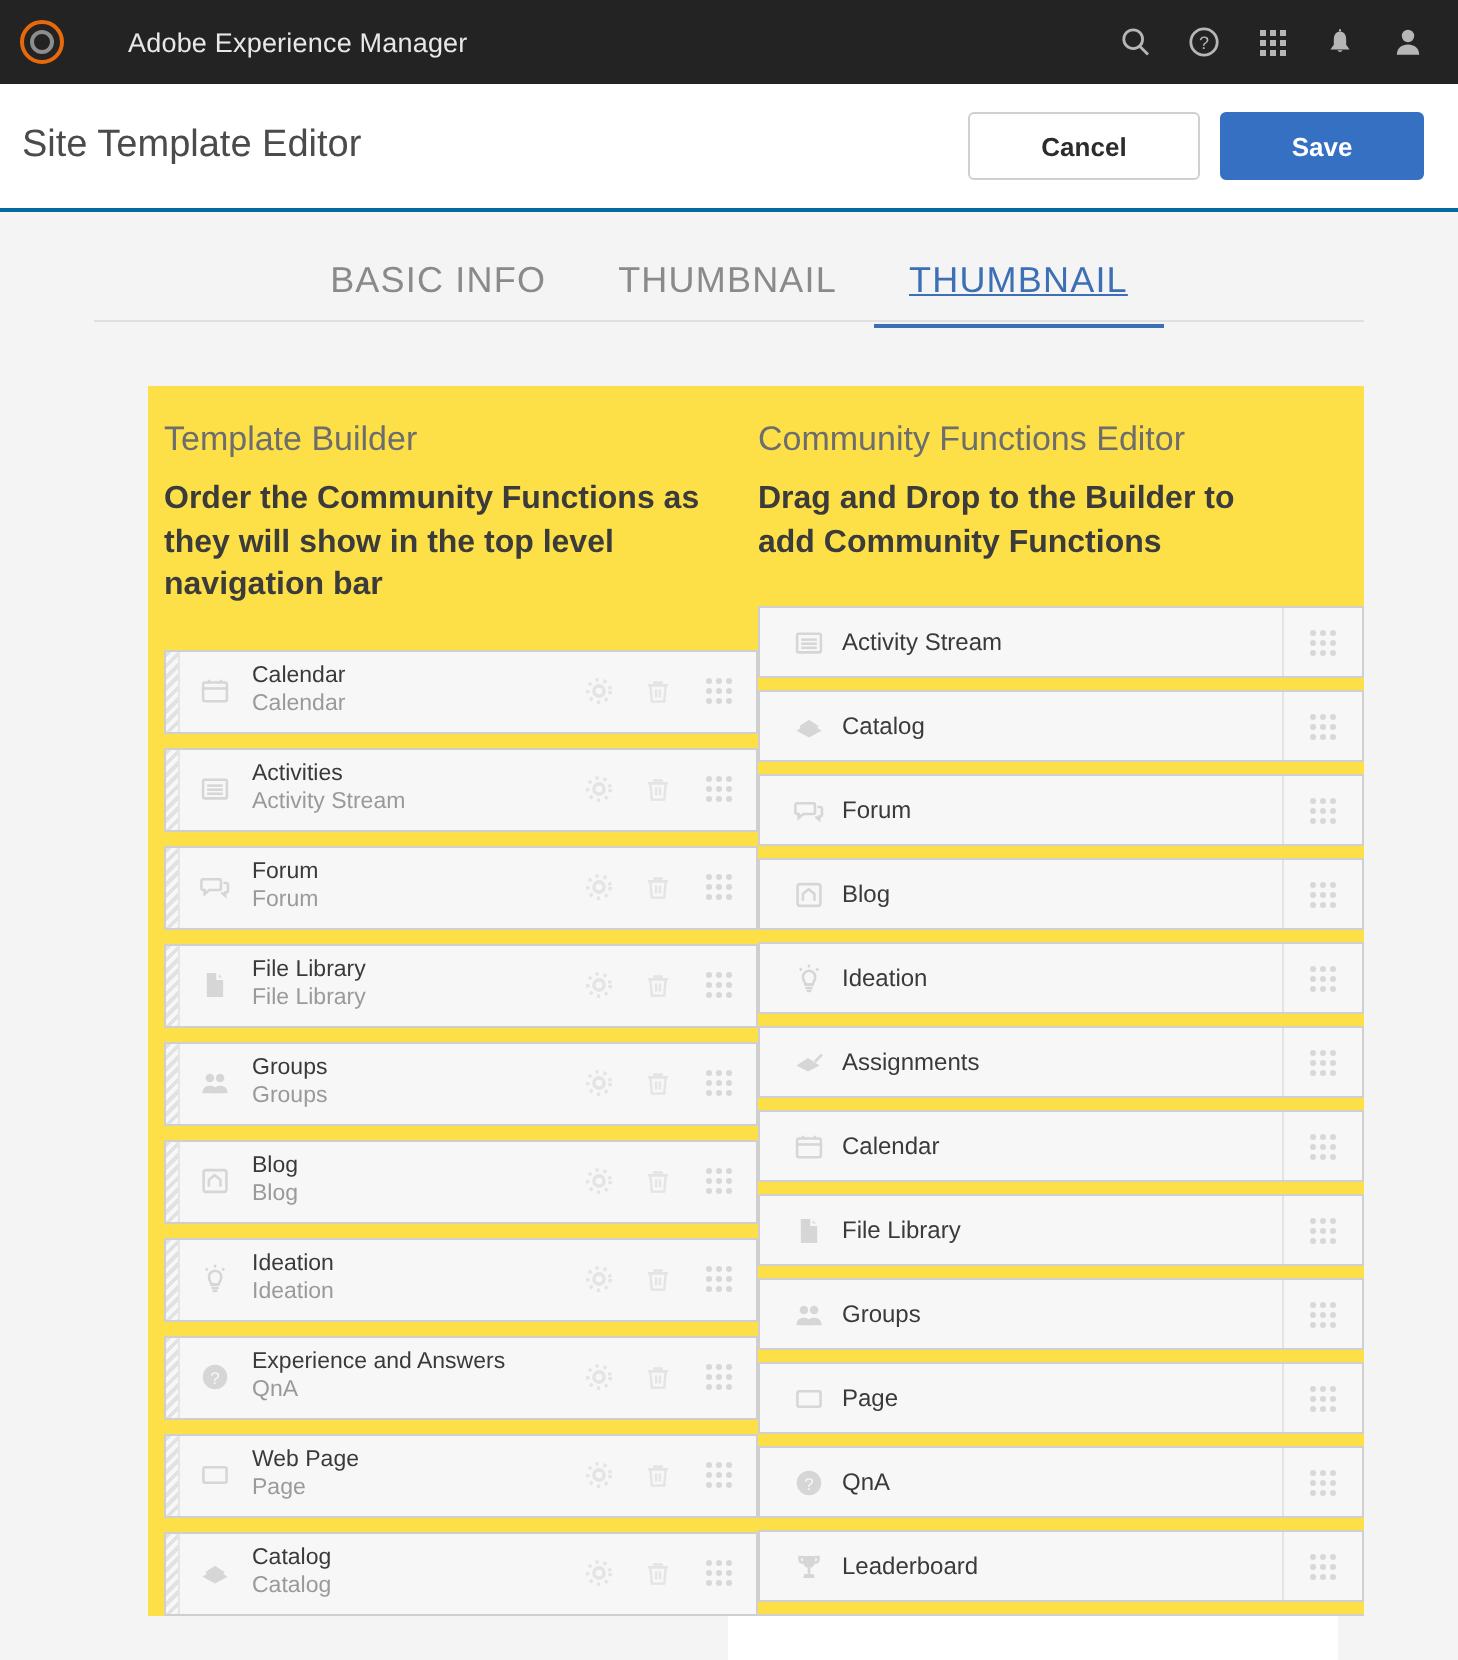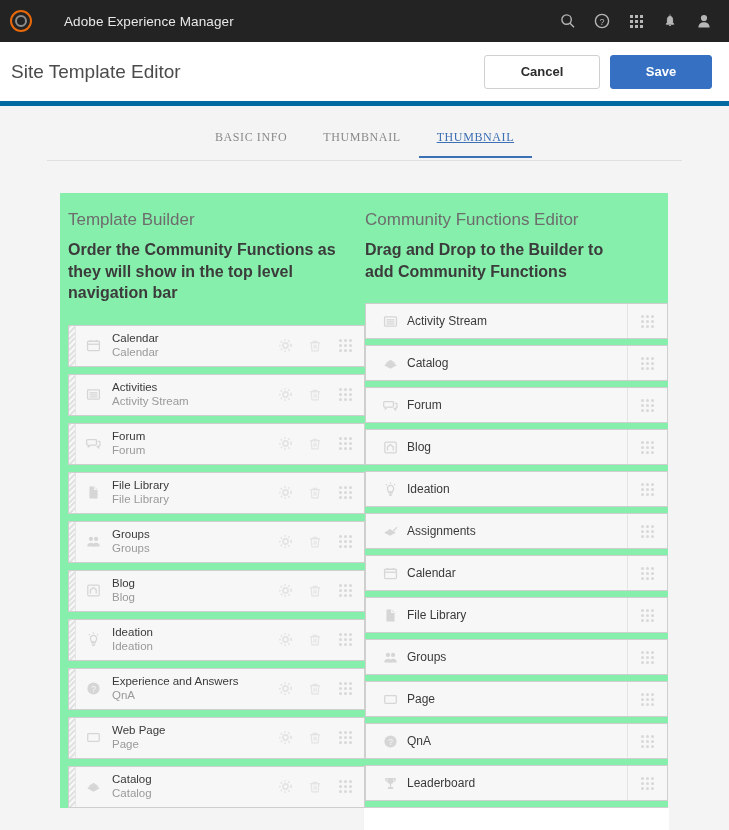--- a/index.html
+++ b/index.html
@@ -42,21 +42,21 @@
   }
   .ticon svg { display:block; }
   .grid9 { display: grid; grid-template-columns: repeat(3, 3px); grid-template-rows: repeat(3,3px); gap: 2px; }
   .grid9 i { display:block; width:3px; height:3px; background:#b6b6b6; }
 
   
   .pagehead {
     position: absolute; top: 42px; left: 0;
     width: 729px; height: 64px;
     background: #fff;
-    border-bottom: 5px solid #0369a1;
+    border-bottom: 2px solid #0369a1;
     display: flex; align-items: center;
   }
   .page-title {
     margin-left: 11px;
     font-size: 19px; color: #4b4b4b; font-weight: 400;
   }
   .head-actions { margin-left:auto; display:flex; align-items:center; gap: 10px; padding-right: 17px; }
   .btn {
     height: 34px; border-radius: 3px; font-size: 13px;
     display:flex; align-items:center; justify-content:center;
@@ -67,36 +67,35 @@
 
   
   .tabsbar {
     position: absolute; top: 106px; left: 0;
     width: 729px; height: 55px;
     background: #f4f4f4;
     display:flex; align-items: flex-start; justify-content: center;
   }
   .tabs { display:flex; gap: 0px; position: relative; top: 24px; }
   .tab {
-    font-size: 12px; letter-spacing: .6px; color: #8a8a8a;
+    font-size: 18px; letter-spacing: .6px; color: #8a8a8a;
     padding: 0 18px 11px 18px; cursor: pointer;
     border-bottom: 2px solid transparent;
-    font-family: Liberation Serif, serif;
   }
   .tab.active { color: #3c6fb4; border-bottom-color: #3c6fb4; text-decoration: underline; }
   .tabs-rule {
     position:absolute; top: 160px; left: 47px; width: 635px;
     height: 1px; background: #e0e0e0;
   }
 
   
   .card {
-    position: absolute; top: 193px; left: 60px;
+    position: absolute; top: 193px; left: 74px;
     width: 608px; height: 615px;
-    background: #86efac;
+    background: #fde047;
   }
   .panels { display: flex; }
   .panel { padding: 17px 0 0 0; }
   .panel-left  { width: 305px; padding-left: 8px; }
   .panel-right { width: 303px; }
   .panel-title {
     font-size: 17px; color: #6d6d6d; font-weight: 400; margin-bottom: 9px;
   }
   .panel-sub {
     font-size: 16px; color: #3b3b3b; font-weight: 700; line-height: 1.35;

